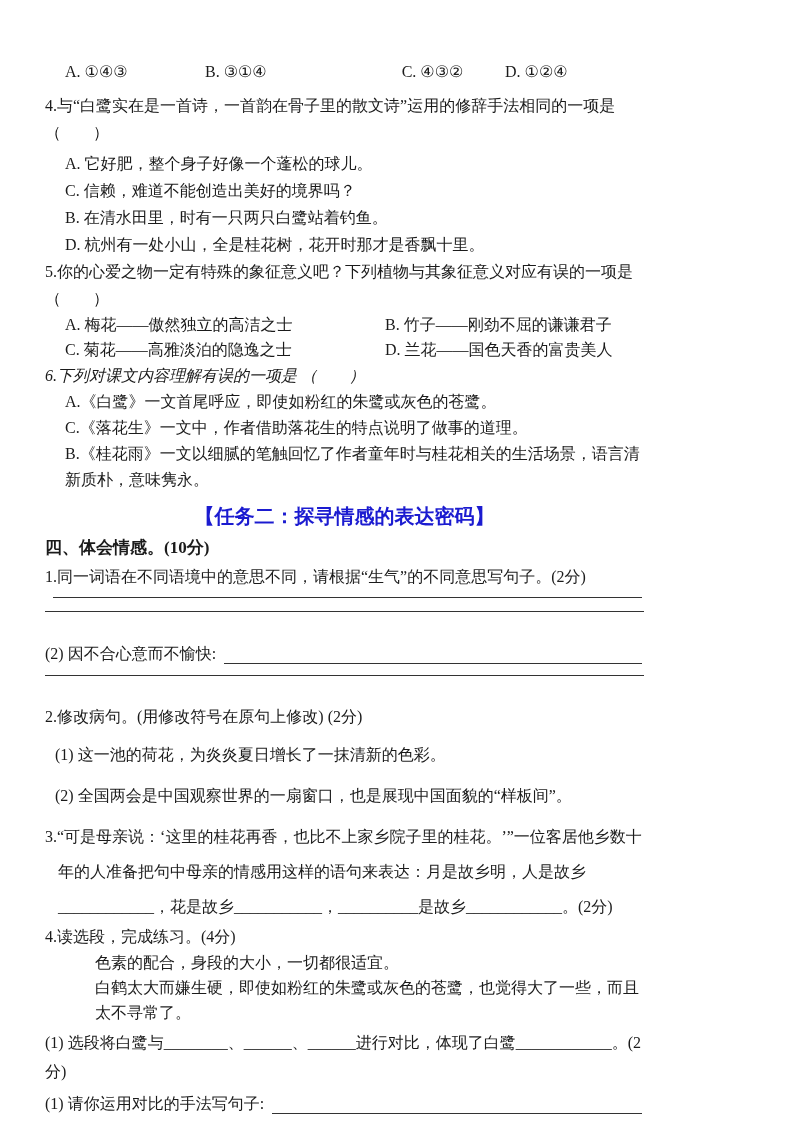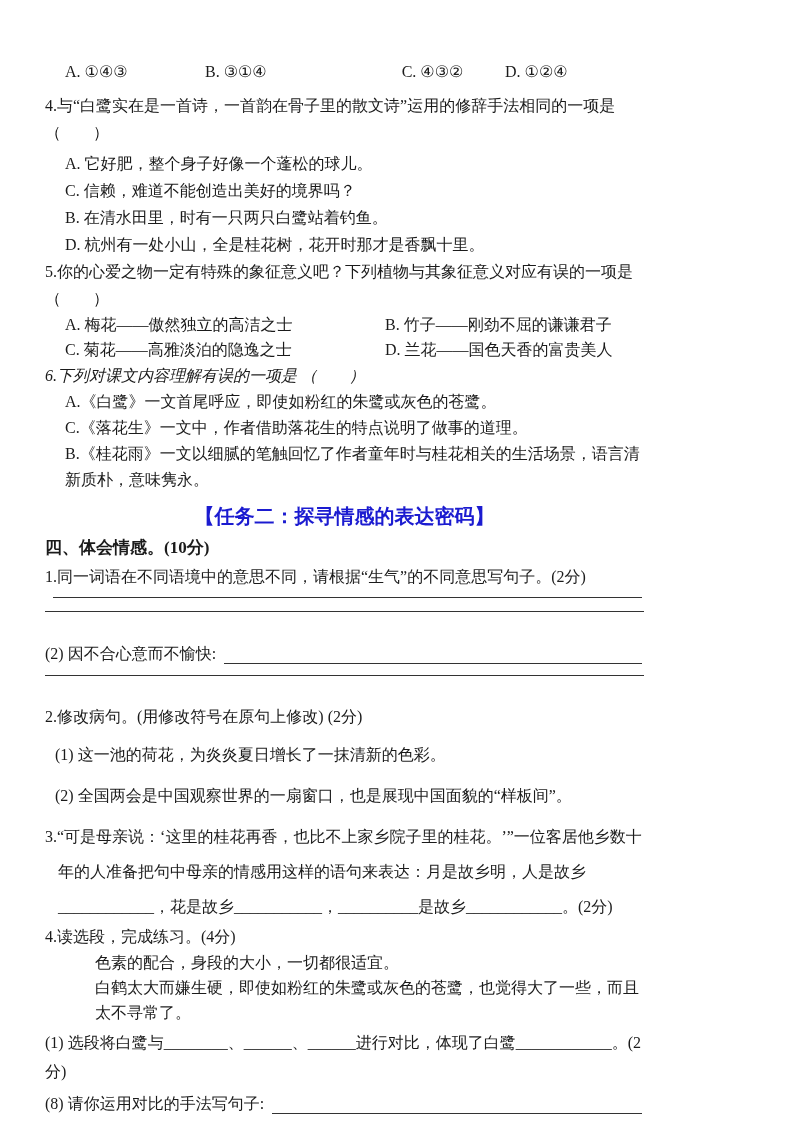--- a/index.html
+++ b/index.html
@@ -112,18 +112,18 @@
   <div class="q2item mt9">(1) 这一池的荷花，为炎炎夏日增长了一抹清新的色彩。</div>
   <div class="q2item mt12">(2) 全国两会是中国观察世界的一扇窗口，也是展现中国面貌的“样板间”。</div>
 
   <div class="para-hang">3.“可是母亲说：‘这里的桂花再香，也比不上家乡院子里的桂花。’”一位客居他乡数十年的人准备把句中母亲的情感用这样的语句来表达：月是故乡明，人是故乡____________，花是故乡___________，__________是故乡____________。(2分)</div>
 
   <div class="q4b-stem">4.读选段，完成练习。(4分)</div>
   <div class="passage">色素的配合，身段的大小，一切都很适宜。</div>
   <div class="passage">白鹤太大而嫌生硬，即使如粉红的朱鹭或灰色的苍鹭，也觉得大了一些，而且太不寻常了。</div>
   <div class="line l29 mt3">(1) 选段将白鹭与________、______、______进行对比，体现了白鹭____________。(2分)</div>
   <div class="fill-row mt3">
-    <span class="lbl">(8) 请你运用对比的手法写句子:</span>
+    <span class="lbl">(1) 请你运用对比的手法写句子:</span>
     <span class="fill"></span>
   </div>
   <div class="final-rule"></div>
 
 </div>
 
 </body></html>

